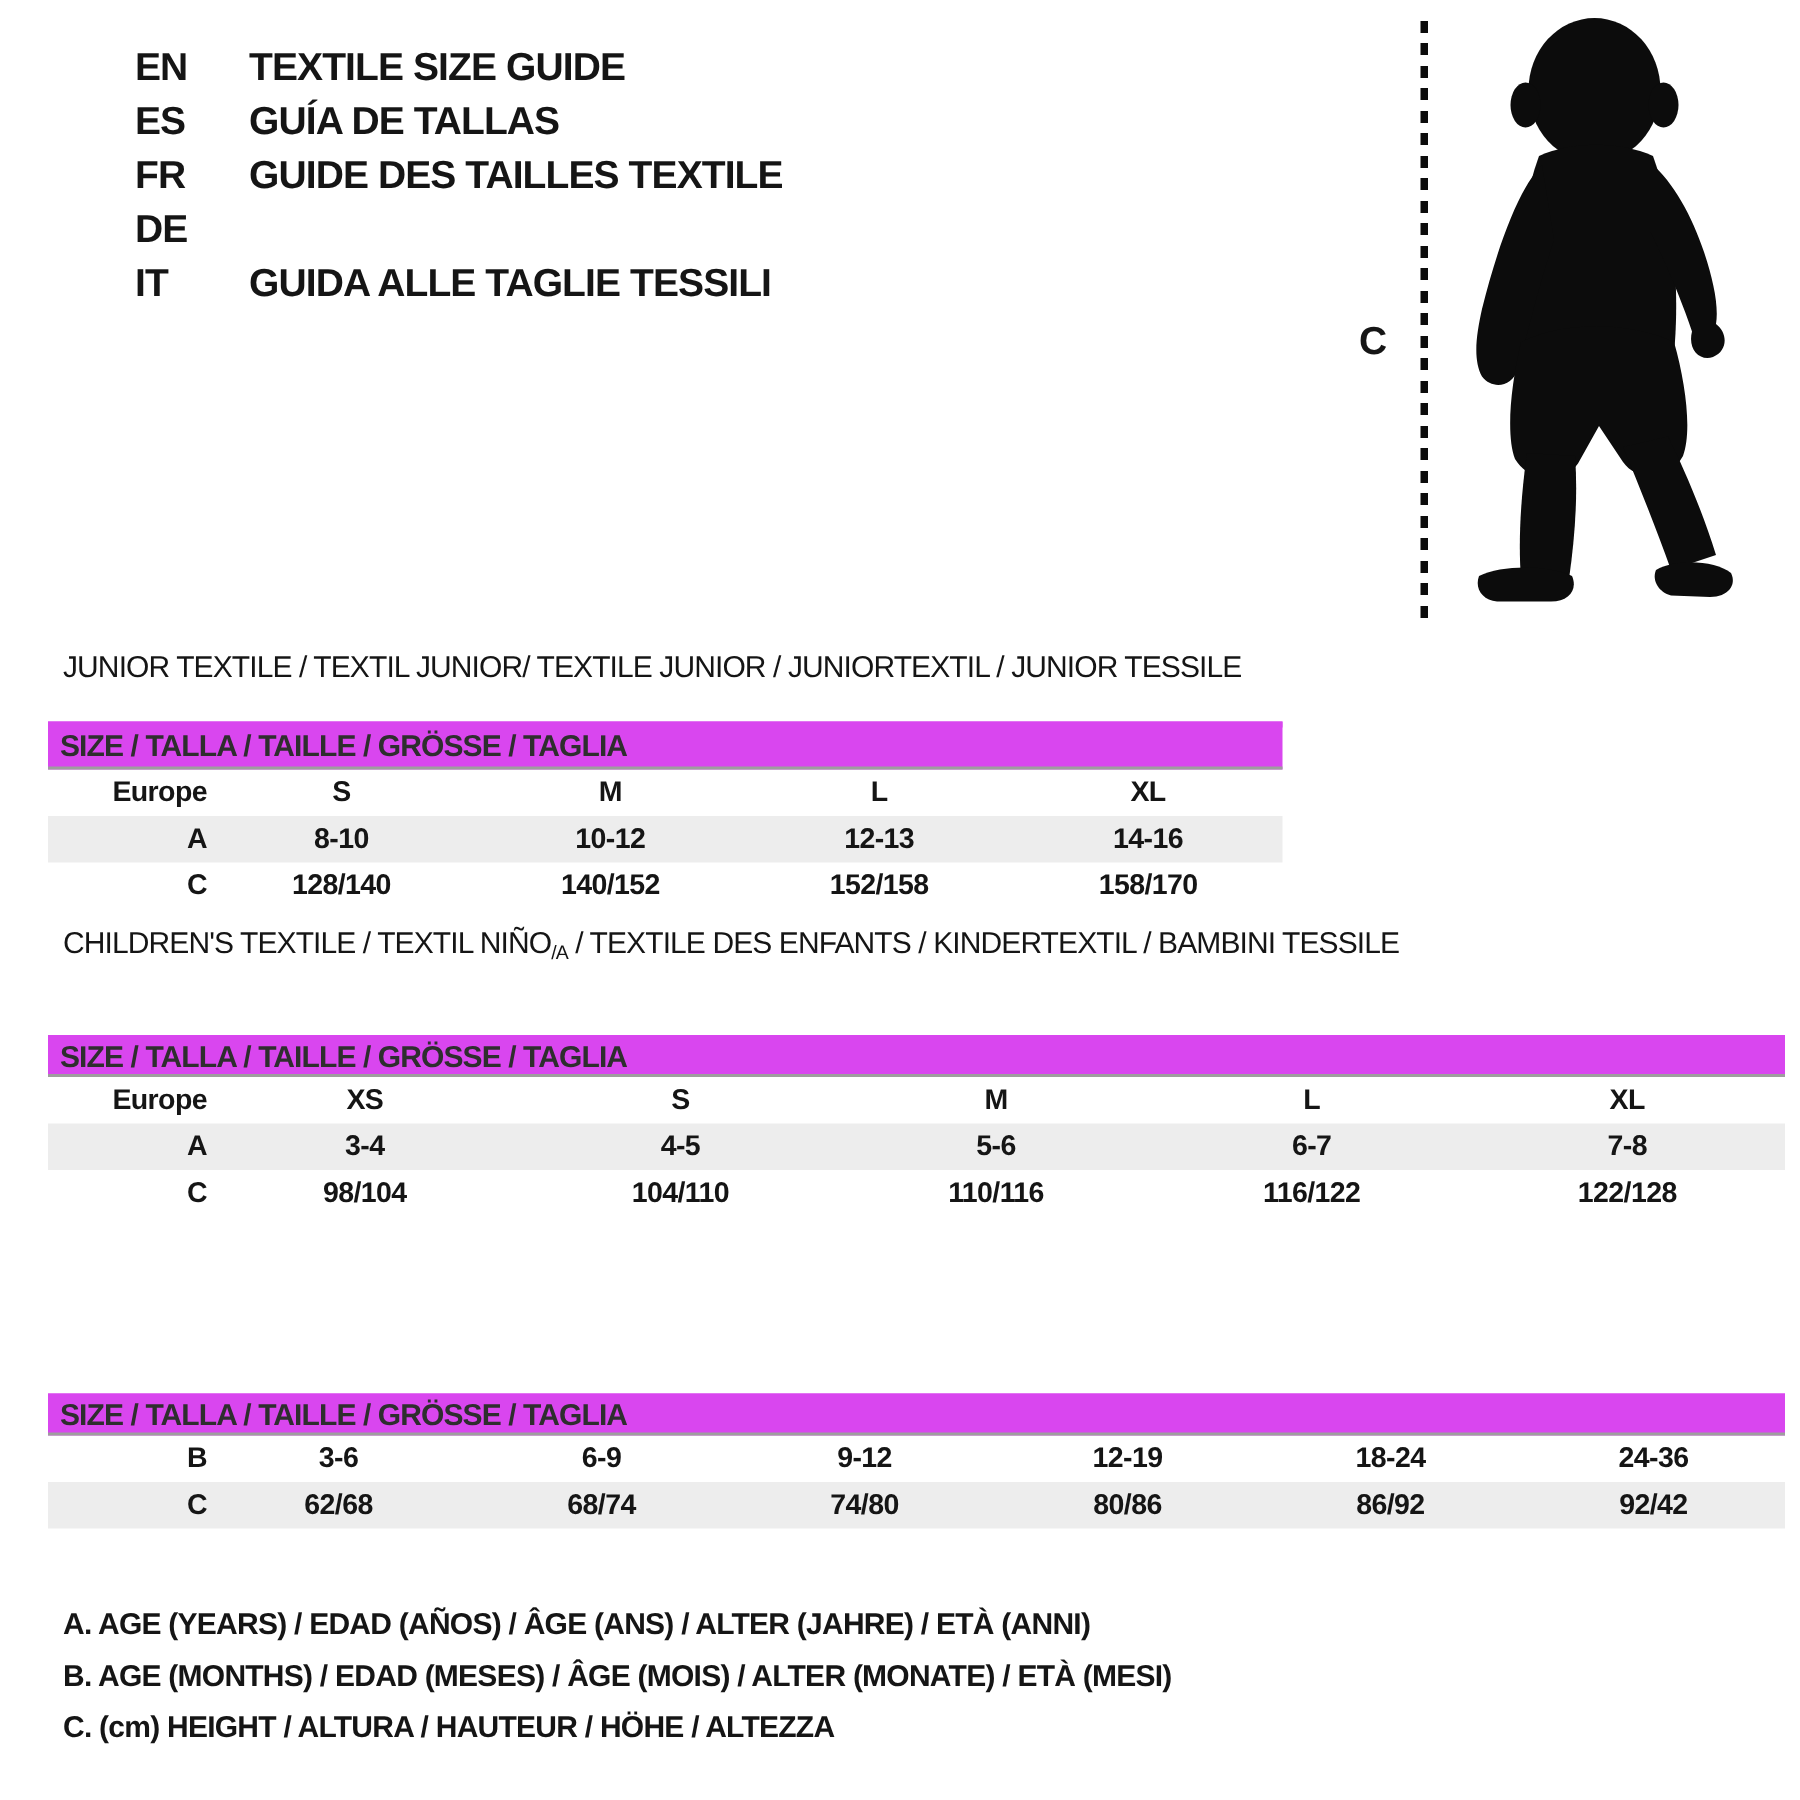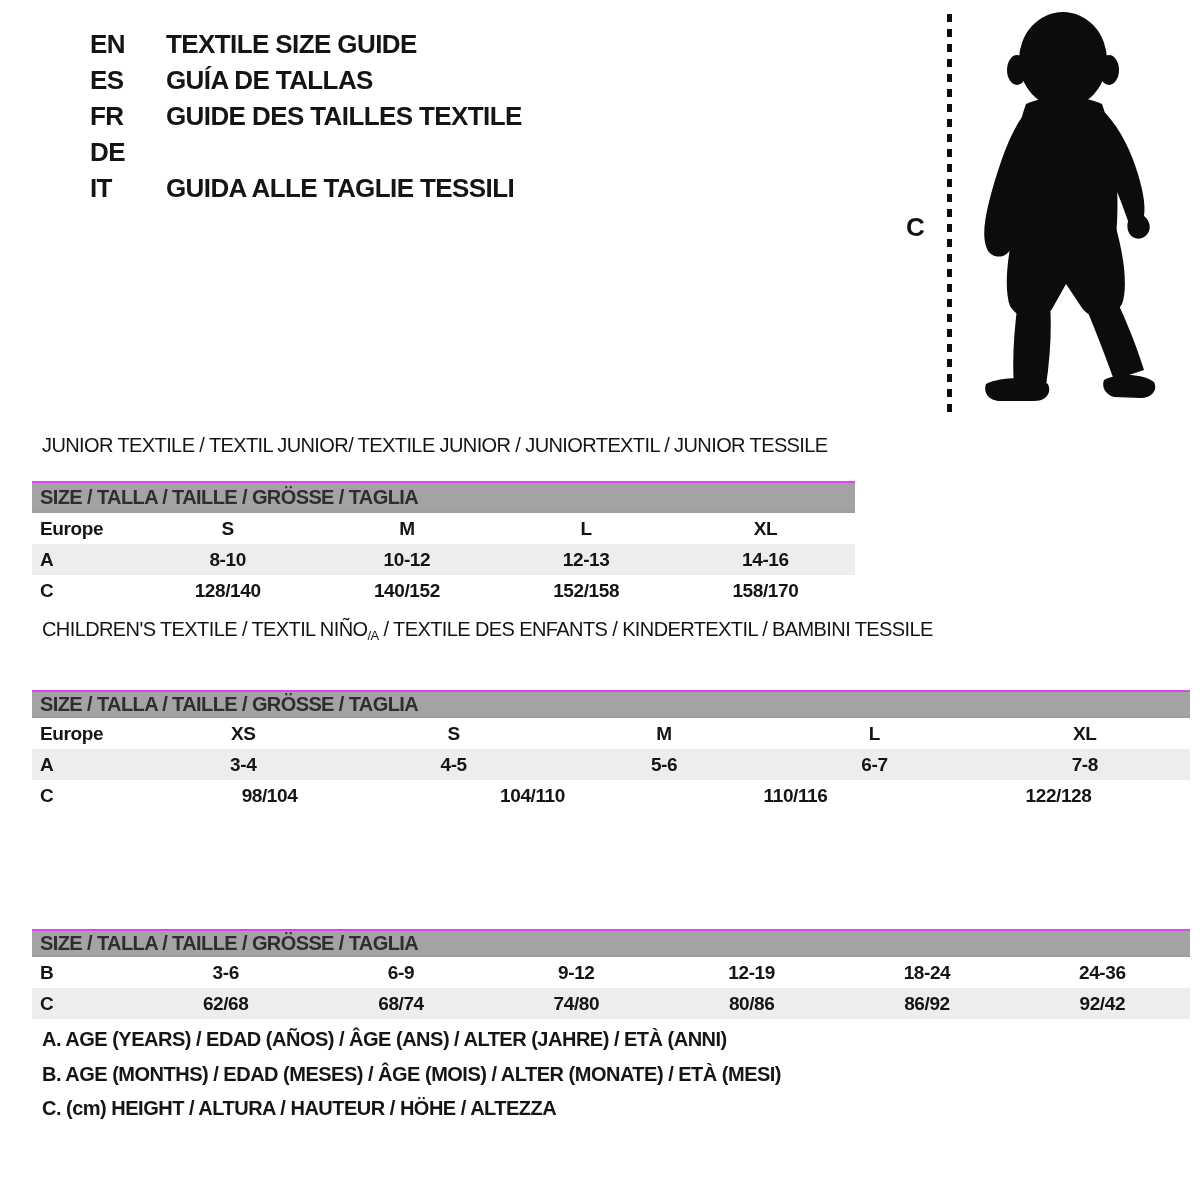--- a/index.html
+++ b/index.html
@@ -31,39 +31,39 @@
   .section-title {
     position: absolute; left: 42px; font-size: 20px; font-weight: 400;
     letter-spacing: -0.6px; white-space: nowrap;
   }
   .section-title .subsmall { font-size: 13px; vertical-align: -4px; }
   .title-line { line-height: 33px; }
 
   
   .stable { position: absolute; left: 32px; }
   .sheader {
-    background: #a3a3a3;
-    border-top: 2px solid #d946ef;
+    background: #d946ef;
+    border-top: 4px solid #d946ef;
     border-bottom: 2px solid #9e9e9e;
     font-size: 20px; font-weight: 700; letter-spacing: -0.6px;
     padding-left: 8px; color: #2e2e2e;
     display: flex; align-items: center; text-align: center;
   }
   .t1 .sheader { height: 32px; }
   .t2 .sheader, .t3 .sheader { height: 28px; }
   .trow {
     display: flex; height: 31px; line-height: 31px;
     font-size: 19px; font-weight: 700; letter-spacing: -0.4px;
   }
   .trow.shaded { background: #ededed; }
-  .tlabel { width: 106px; padding-left: 8px; }
+  .tlabel { width: 106px; padding-left: 8px; text-align: right; }
   .tcell { flex: 1; text-align: center; }
 
   
-  .legend { position: absolute; left: 42px; top: 1022px; }
+  .legend { position: absolute; left: 42px; top: 1066px; }
   .legend-line { font-size: 20px; font-weight: 700; letter-spacing: -0.5px; line-height: 34.5px; white-space: nowrap; }
 </style>
 </head>
 <body>
 
 <div class="page">
 
   <div class="lang-list">
     <div class="lang-row">
       <span class="lang-code">EN</span>
@@ -148,20 +148,21 @@
           <div class="tcell">4-5</div>
           <div class="tcell">5-6</div>
           <div class="tcell">6-7</div>
           <div class="tcell">7-8</div>
         </div>
         <div class="trow">
           <div class="tlabel">C</div>
           <div class="tcell">98/104</div>
           <div class="tcell">104/110</div>
           <div class="tcell">110/116</div>
+          <div class="tcell">116/122</div>
           <div class="tcell">122/128</div>
         </div>
       </div>
   </div>
 
   <div class="stable t3" style="top:929px; width:1158px">
     <div class="sheader">SIZE / TALLA / TAILLE / GRÖSSE / TAGLIA</div>
     <div>
         <div class="trow">
           <div class="tlabel">B</div>

